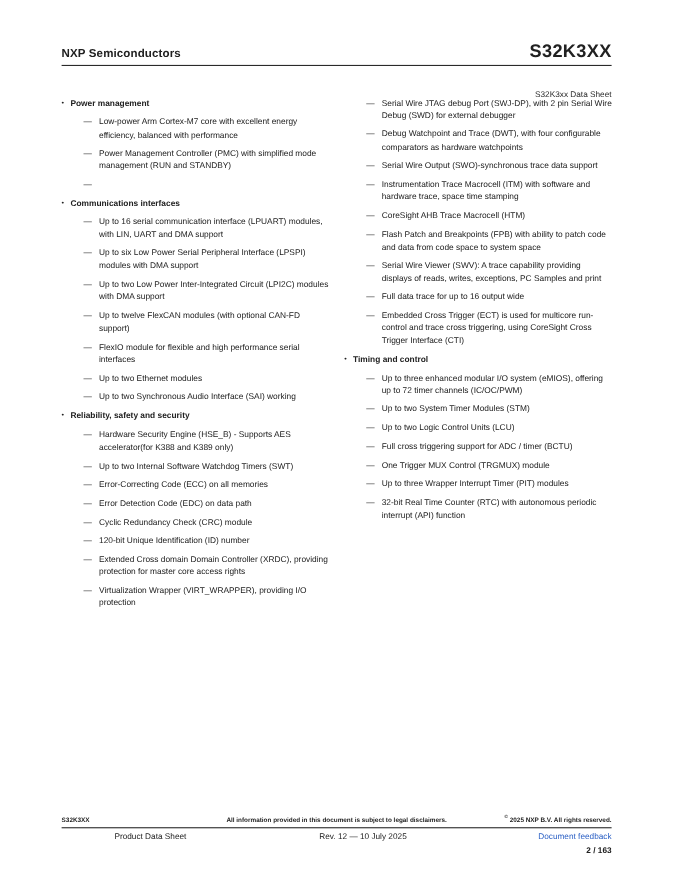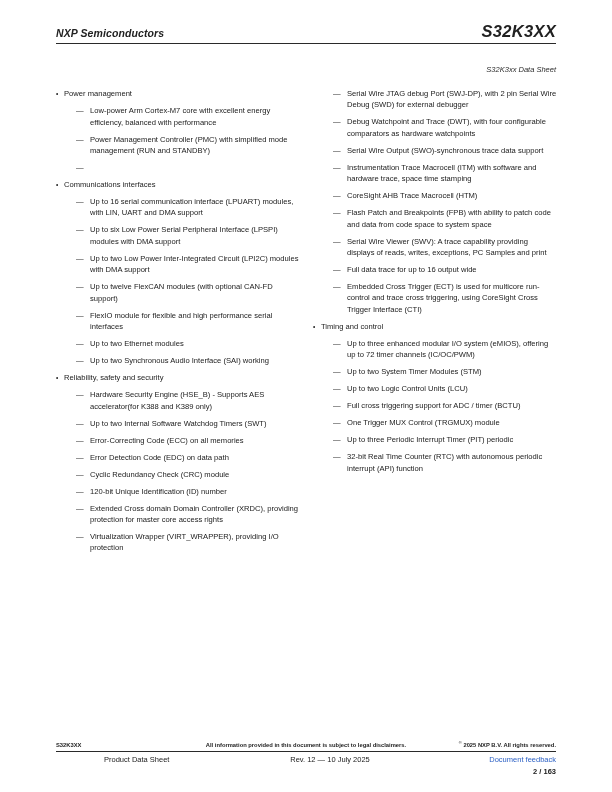--- a/index.html
+++ b/index.html
@@ -3,38 +3,38 @@
 <meta charset="utf-8">
 <style>
   * { margin:0; padding:0; box-sizing:border-box; }
   html,body { background:#e8e8e8; }
   body { font-family:"Liberation Sans", sans-serif; }
   .page{
     position:relative; width:612px; height:792px; background:#ffffff;
     color:#212121; overflow:hidden; margin:0 auto;
   }
   
-  .header{ position:absolute; left:56px; right:56px; top:22px;font-style:italic; }
+  .header{ position:absolute; left:56px; right:56px; top:38px; }
   .header-row{ display:flex; justify-content:space-between; align-items:baseline; }
   .vendor{ font-size:10.5px; font-weight:bold; letter-spacing:0.1px; }
   .doc-title{ font-size:16.5px; font-weight:bold; letter-spacing:0.3px; }
   .header-rule{ border:none; border-top:1.2px solid #2a2a2a; margin-top:2px; }
   .subtitle{ text-align:right; font-size:7.5px; margin-top:21px; color:#2a2a2a; }
   
   .columns{
     position:absolute; left:56px; right:55px; top:88px;
     display:flex; gap:13px;
   }
   .col{ width:244px; }
   .section{ margin-bottom:1px; }
   .cat-line{
     display:flex; font-size:7.6px; line-height:11.6px; margin-bottom:5.5px;
   }
   .bullet{ width:8px; flex:none; font-size:6.5px; line-height:11.6px; }
-  .cat-text{ flex:1; }
+  .cat-text{ flex:1;font-weight:bold; }
   .sub-item{
     display:flex; padding-left:20px; font-size:7.6px; line-height:11.4px;
     margin-bottom:5.6px;
   }
   .dash{ width:14px; flex:none; letter-spacing:-0.5px; }
   .sub-text{ flex:1; }
   
   .footer{ position:absolute; left:56px; right:56px; top:740px; }
   .footer-row1{
     display:grid; grid-template-columns:1fr auto 1fr; align-items:end;
@@ -216,21 +216,21 @@
           <div class="sub-item">
             <span class="dash">—</span>
             <span class="sub-text">Full cross triggering support for ADC / timer (BCTU)</span>
           </div>
           <div class="sub-item">
             <span class="dash">—</span>
             <span class="sub-text">One Trigger MUX Control (TRGMUX) module</span>
           </div>
           <div class="sub-item">
             <span class="dash">—</span>
-            <span class="sub-text">Up to three Periodic Interrupt Timer (PIT) periodic</span>
+            <span class="sub-text">Up to three Wrapper Interrupt Timer (PIT) modules</span>
           </div>
           <div class="sub-item">
             <span class="dash">—</span>
             <span class="sub-text">32-bit Real Time Counter (RTC) with autonomous periodic interrupt (API) function</span>
           </div>
         </div>
       </div>
   </div>
 
   <div class="footer">

